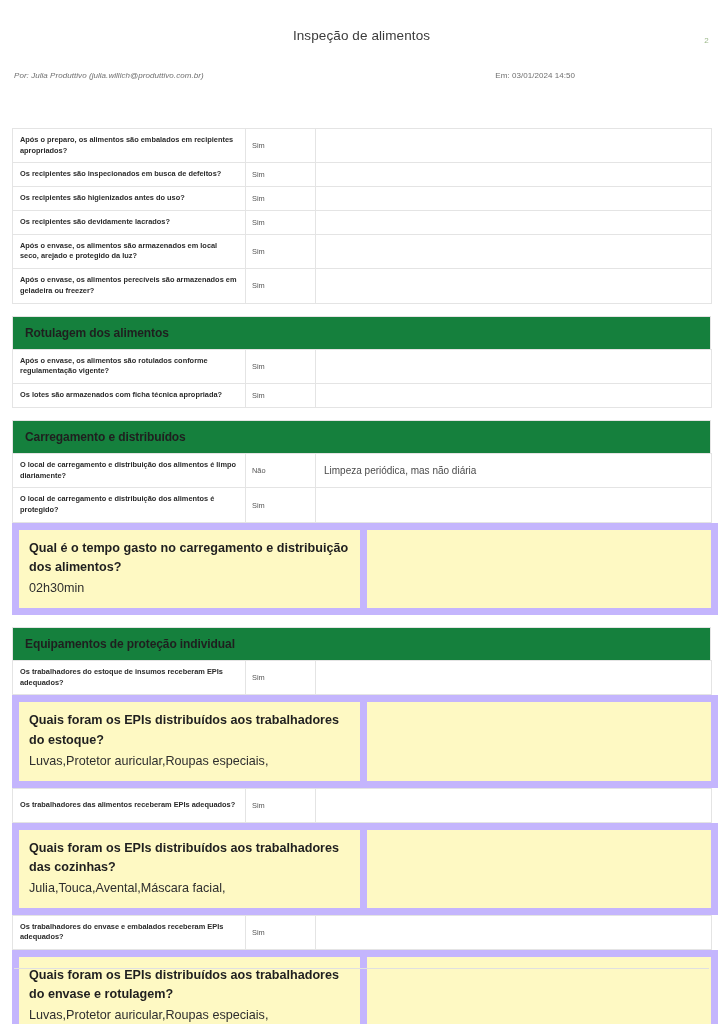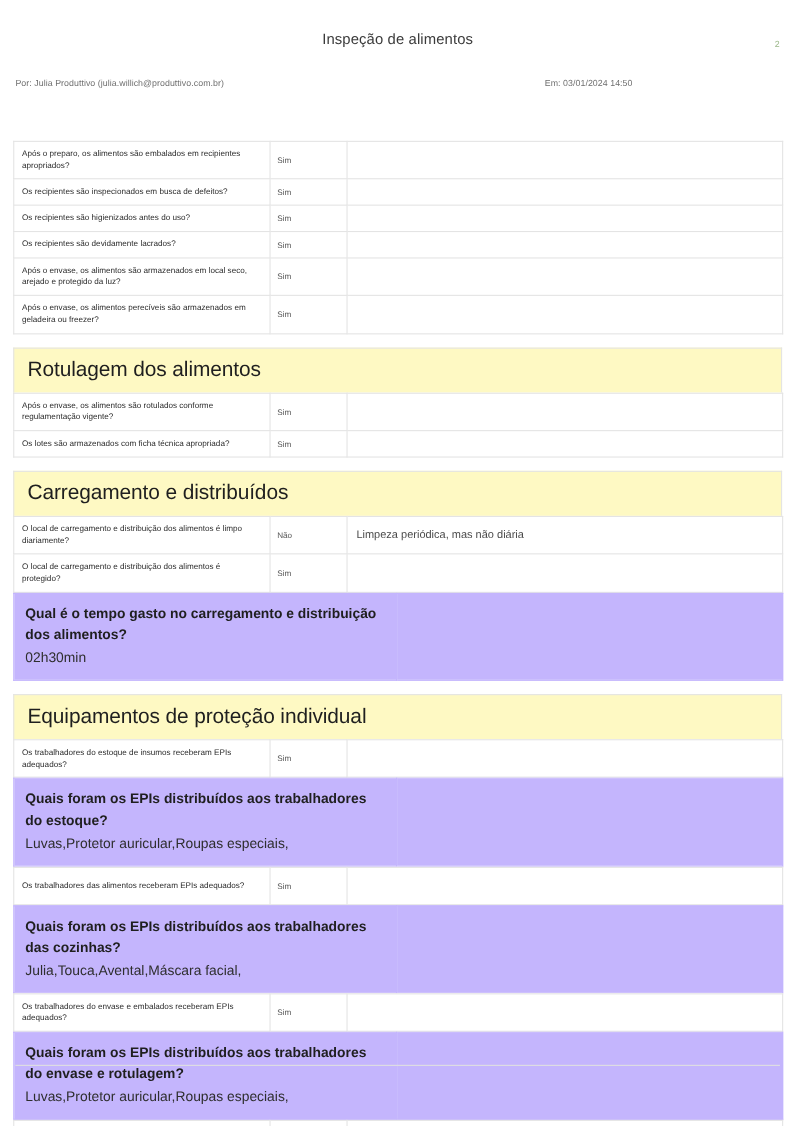--- a/index.html
+++ b/index.html
@@ -40,21 +40,21 @@
   }
 
   .meta-row {
     display: flex;
     justify-content: space-between;
     align-items: baseline;
     padding: 28px 14px 0 14px;
     font-size: 8px;
     color: #6f6f6f;
   }
-  .meta-left { letter-spacing: 0.05px; }
+  .meta-left { letter-spacing: 0.05px; font-style: italic; }
   .meta-right { padding-right: 134px; letter-spacing: 0.05px; }
 
   
   .content {
     position: absolute;
     top: 128px;
     left: 12px;
     width: 699px;
   }
 
@@ -70,21 +70,21 @@
     background: #ffffff;
   }
 
   
   .col-q  { width: 233px; }
   .col-a  { width: 70px;  }
   .col-o  { width: 396px; }
 
   td.q {
     font-size: 7.4px;
-    font-weight: normal;
+    font-weight: bold;
     color: #2b2b2b;
     line-height: 1.45;
     padding: 6px 8px 6px 7px;
   }
   td.a {
     font-size: 7.4px;
     color: #555555;
     padding: 6px 0 6px 6px;
     font-weight: 400;
   }
@@ -93,40 +93,40 @@
     color: #4a4a4a;
     padding: 6px 8px;
     font-weight: 400;
   }
 
   tr.h34 td { height: 34px; }
   tr.h22 td { height: 22px; }
 
   
   .section-band {
-    background: #fef9c3;
+    background: #15803d;
     border: 1px solid #e4e4e4;
     border-bottom: none;
     padding: 9px 12px 9px 12px;
-    font-size: 19px;
-    font-weight: normal;
+    font-size: 12px;
+    font-weight: bold;
     color: #1f1f1f;
     letter-spacing: -0.1px;
   }
   .section-gap { height: 12px; }
 
   
   .big-tbl {
     width: 100%;
     border-collapse: collapse;
     table-layout: fixed;
   }
   .big-tbl td {
-    border: 1px solid #c4b5fd;
-    background: #c4b5fd;
+    border: 7px solid #c4b5fd;
+    background: #fef9c3;
     vertical-align: top;
   }
   .col-big-q { width: 348px; }
   .col-big-r { width: 351px; }
 
   .big-q {
     padding: 9px 10px 10px 10px;
   }
   .big-q .qtext {
     font-size: 12.6px;

